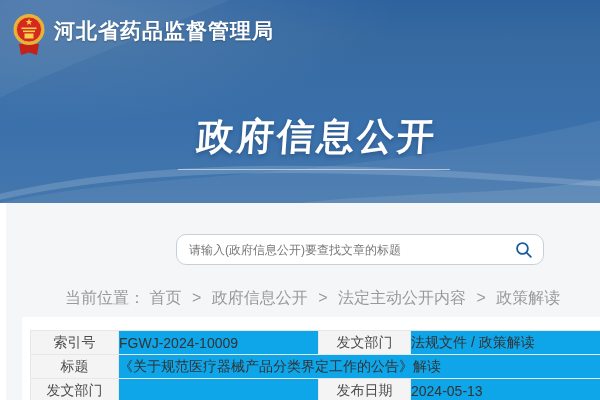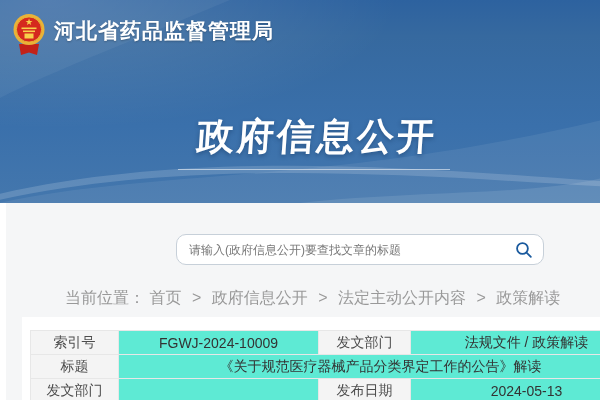--- a/index.html
+++ b/index.html
@@ -41,21 +41,21 @@
 
   .breadcrumb{position:absolute;left:20px;top:85px;font-size:16px;color:#999;white-space:nowrap;margin-left:45px;}
   .breadcrumb a{color:#999;text-decoration:none;}
   .breadcrumb .sep{margin:0 6px;color:#999;}
 
   .card{position:absolute;left:22px;top:114px;width:600px;height:120px;background:#ffffff;}
 
   table.info-table{position:absolute;left:8px;top:13px;width:612px;border-collapse:collapse;table-layout:fixed;}
   table.info-table td{border:1px solid #e7e7e7;height:24px;font-size:14px;padding:0;box-sizing:border-box;}
   td.lbl{background:#f4f4f4;color:#4d4d4d;text-align:center;}
-  td.val{background:#5eead4;color:#333;text-align:center;padding-left:12px;}
+  td.val{background:#0ea5e9;color:#333;text-align:left;padding-left:12px;}
 </style>
 </head>
 <body>
 
 <div class="screen">
 
   <div class="hero">
     <div class="glow"></div>
     <svg class="waves" viewBox="0 0 600 203" preserveAspectRatio="none">
       <path d="M0,0 L230,0 C140,38 50,72 0,98 Z" fill="rgba(255,255,255,0.05)"></path>

